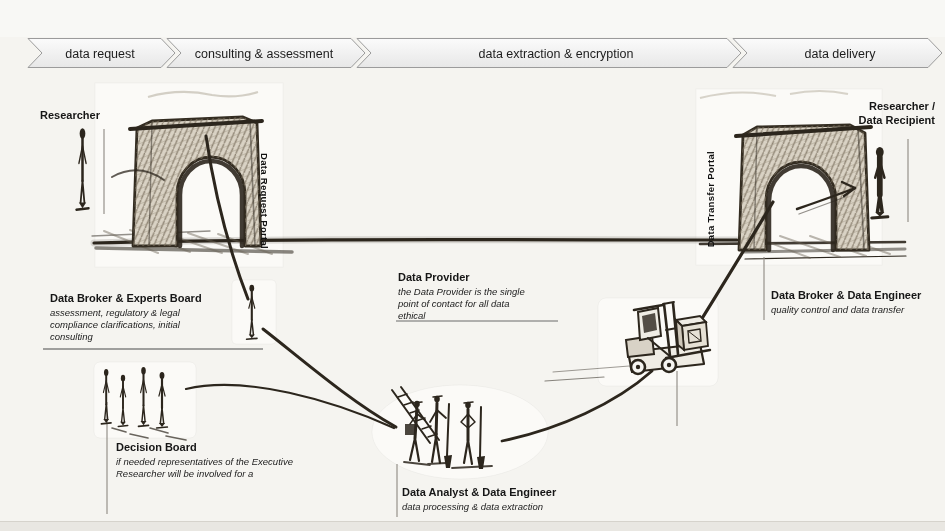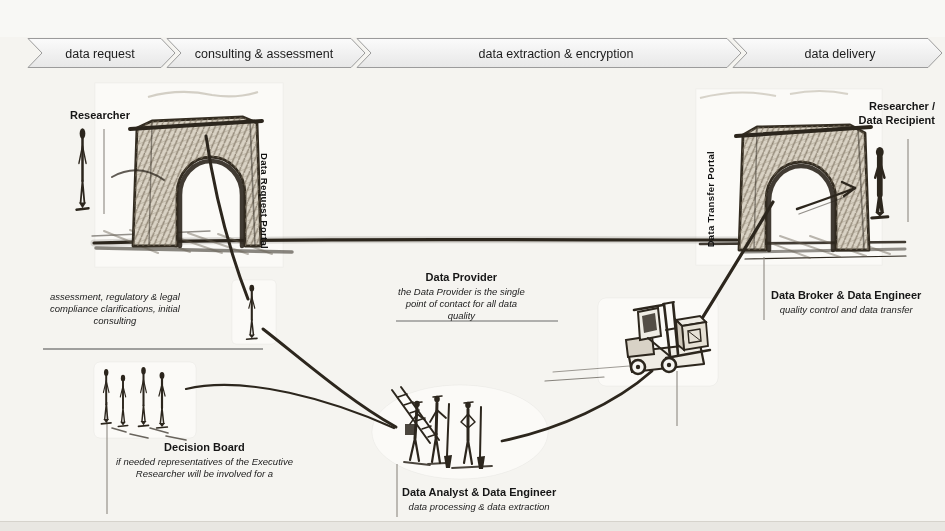--- a/index.html
+++ b/index.html
@@ -6,21 +6,21 @@
   .canvas{position:relative;width:945px;height:531px;overflow:hidden;background:#f5f4f0;
           font-family:"Liberation Sans",sans-serif;color:#161616;padding-left:8px;}
   .top-strip{position:absolute;left:0;top:0;width:945px;height:37px;background:#f8f8f5;}
   .bottom-strip{position:absolute;left:0;top:521px;width:945px;height:10px;background:#e9e7e2;border-top:1px solid #d6d3cc;}
   .chev-bar{position:absolute;left:0;top:38px;}
   .chev-bar text{font-family:"Liberation Sans",sans-serif;font-size:12.5px;fill:#1c1c1c;}
   .art{position:absolute;left:0;top:0;}
   .patch{fill:#fbfaf7;stroke:rgba(0,0,0,0.035);stroke-width:1;}
   .ink{stroke:#2c261d;fill:none;stroke-linecap:round;stroke-linejoin:round;}
   .conn{stroke:#96918a;stroke-width:1.2;fill:none;}
-  .anno{position:absolute;line-height:1.28;text-align:center;}
+  .anno{position:absolute;line-height:1.28;}
   .anno .t{font-weight:bold;font-size:11px;margin-bottom:2px;white-space:nowrap;}
   .anno .l{font-size:9.5px;color:#222;white-space:nowrap;font-style:italic;}
   .actor-label{position:absolute;font-weight:bold;font-size:11px;white-space:nowrap;}
   .recipient{left:810px;top:99px;width:125px;text-align:right;line-height:1.3;}
   .portal-label{position:absolute;font-weight:bold;font-size:9.5px;letter-spacing:.3px;
                 writing-mode:vertical-rl;white-space:nowrap;color:#111;}
   .portal-label.flip{transform:rotate(180deg);}
 </style>
 </head>
 <body>
@@ -223,37 +223,38 @@
       <circle cx="638" cy="367" r="7" fill="#f6f5f1" stroke="#2c261d" stroke-width="2.6"></circle>
       <circle cx="669" cy="365" r="7" fill="#f6f5f1" stroke="#2c261d" stroke-width="2.6"></circle>
       <circle cx="638" cy="367" r="2.2" fill="#2c261d"></circle>
       <circle cx="669" cy="365" r="2.2" fill="#2c261d"></circle>
     </g>
   </svg>
 
   <div class="portal-label" style="left:259px;top:153px;">Data Request Portal</div>
   <div class="portal-label flip" style="left:705px;top:151px;">Data Transfer Portal</div>
 
-  <div class="actor-label" style="left:40px;top:109px;margin-left:30px;">Researcher</div>
+  <div class="actor-label" style="left:40px;top:109px;">Researcher</div>
   <div class="actor-label recipient">
     <div>Researcher /</div>
     <div>Data Recipient</div>
   </div>
 
   <div class="anno" style="left:50px;top:291px;">
+    <div class="t">Data Broker &amp; Experts Board</div>
     <div class="l">assessment, regulatory &amp; legal</div>
     <div class="l">compliance clarifications, initial</div>
     <div class="l">consulting</div>
   </div>
 
   <div class="anno" style="left:398px;top:270px;">
     <div class="t">Data Provider</div>
     <div class="l">the Data Provider is the single</div>
     <div class="l">point of contact for all data</div>
-    <div class="l">quality</div>
+    <div class="l">ethical</div>
   </div>
 
   <div class="anno" style="left:116px;top:440px;">
     <div class="t">Decision Board</div>
     <div class="l">if needed representatives of the Executive</div>
     <div class="l">Researcher will be involved for a</div>
   </div>
 
   <div class="anno" style="left:402px;top:485px;">
     <div class="t">Data Analyst &amp; Data Engineer</div>

